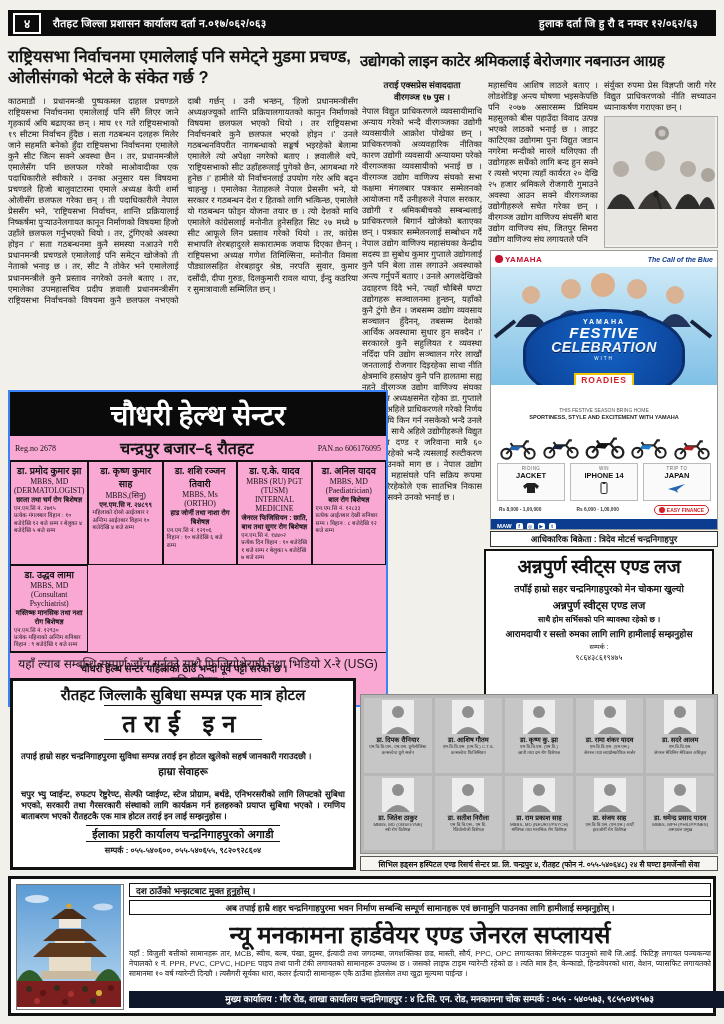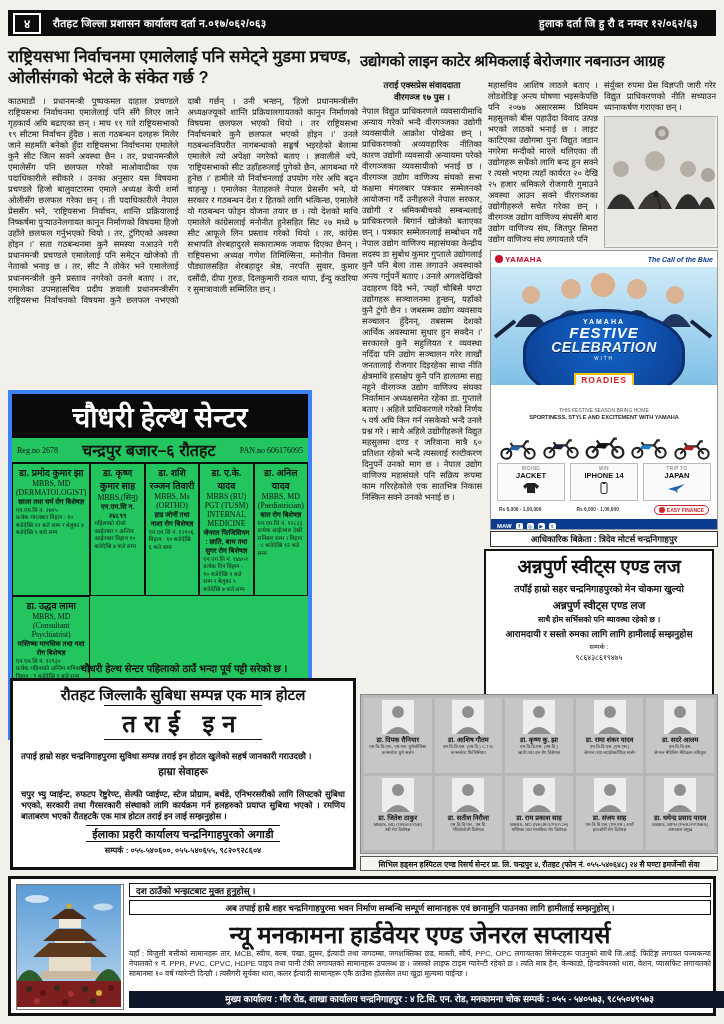--- a/index.html
+++ b/index.html
@@ -66,21 +66,21 @@
         text-align:center;padding:2px 4px;box-sizing:border-box;}
   .anna .a-title{font-size:19px;font-weight:bold;letter-spacing:-.3px;}
   .anna .a-l1{font-size:9.3px;font-weight:bold;margin-top:3px;}
   .anna .a-l2{font-size:10.5px;font-weight:bold;margin-top:3px;}
   .anna .a-body{font-size:7.2px;text-align:justify;margin-top:3px;line-height:1.3;}
   .anna .a-home{font-size:7.8px;font-weight:bold;margin-top:2px;}
   .anna .a-rooms{font-size:9px;font-weight:bold;margin-top:3px;}
   .anna .a-c{font-size:6.5px;margin-top:2px;}
   .anna .a-ph{font-size:7.5px;margin-top:1px;}
   
-  .health{left:8px;top:390px;width:304px;background:#22c55e;border:4px solid #3b82f6;box-sizing:border-box;}
+  .health{left:8px;top:390px;width:380px;background:#f9a8d4;border:2px solid #3b82f6;box-sizing:border-box;}
   .h-banner{background:#0a0a0a;color:#fff;text-align:center;font-size:28px;font-weight:bold;
             padding:3px 0;font-family:"Liberation Serif","DejaVu Serif",serif;}
   .h-info{display:flex;align-items:center;padding:1px 5px;gap:12px;}
   .h-reg,.h-pan{font-size:8px;font-family:"Liberation Serif","DejaVu Serif",serif;}
   .h-addr{flex:1;text-align:center;font-size:16px;font-weight:bold;}
   .h-table{display:grid;grid-template-columns:1fr 1fr 1fr 1fr 1fr;border-top:1.5px solid #111;}
   .h-cell{border:1px solid #111;padding:2px 3px;text-align:center;min-height:78px;}
   .h-name{font-size:9.3px;font-weight:bold;}
   .h-qual{font-size:7.8px;font-family:"Liberation Serif","DejaVu Serif",serif;}
   .h-spec{font-size:6.8px;font-weight:bold;}

